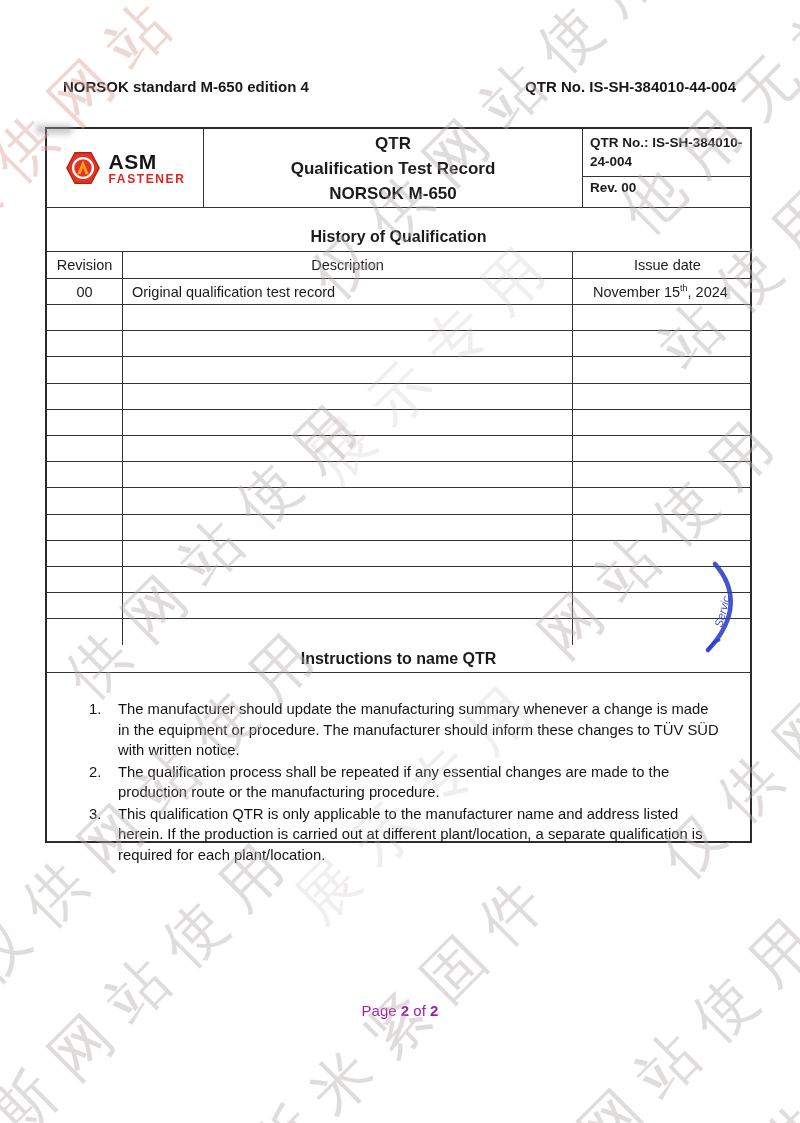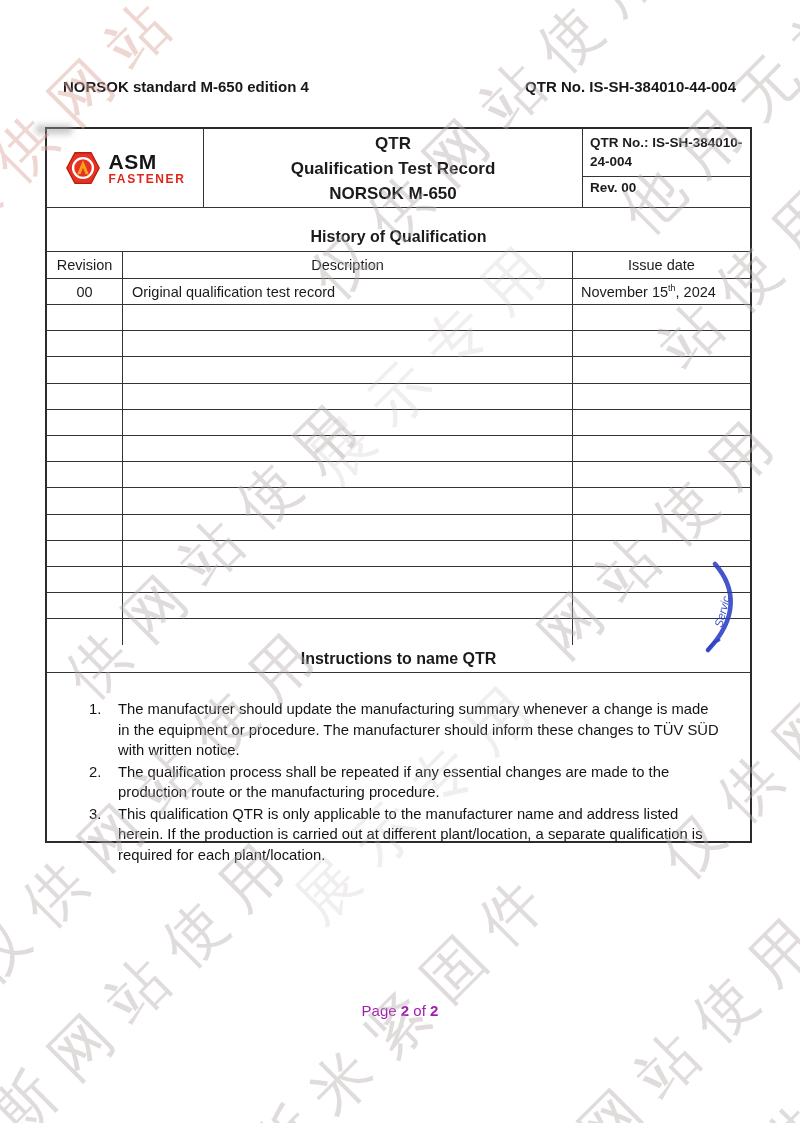--- a/index.html
+++ b/index.html
@@ -49,21 +49,21 @@
   .qtrno-rev{flex:1;padding:3px 7px 0 7px;font-size:13.5px;font-weight:700;}
   
   .row-htitle{height:44px;align-items:flex-end;justify-content:center;
     font-size:16px;font-weight:700;padding-bottom:5px;}
   .row-cols{height:27px;font-size:14.5px;}
   .row-data{height:26px;font-size:14.5px;text-align:center;}
   .row-empty{height:26.2px;}
   .c-rev{width:76px;display:flex;align-items:center;justify-content:center;}
   .c-desc{width:450px;display:flex;align-items:center;justify-content:center;}
   .c-desc.left{justify-content:flex-start;padding-left:9px;}
-  .c-issue{flex:1;display:flex;align-items:center;justify-content:center;}
+  .c-issue{flex:1;display:flex;align-items:center;justify-content:center;margin-left:12px;}
   .c-issue.left{justify-content:flex-start;padding-left:8px;}
   sup{font-size:9px;line-height:0;}
   
   .row-ititle{height:28px;align-items:center;justify-content:center;
     font-size:16px;font-weight:700;}
   .row-ibody{flex:1;display:block;padding:26px 30px 0 42px;}
   .inst-item{display:flex;font-size:14.8px;line-height:20.5px;margin-bottom:1px;color:#141414;}
   .inst-num{flex:none;width:20px;}
   .inst-txt{flex:1;padding-left:9px;}
   

